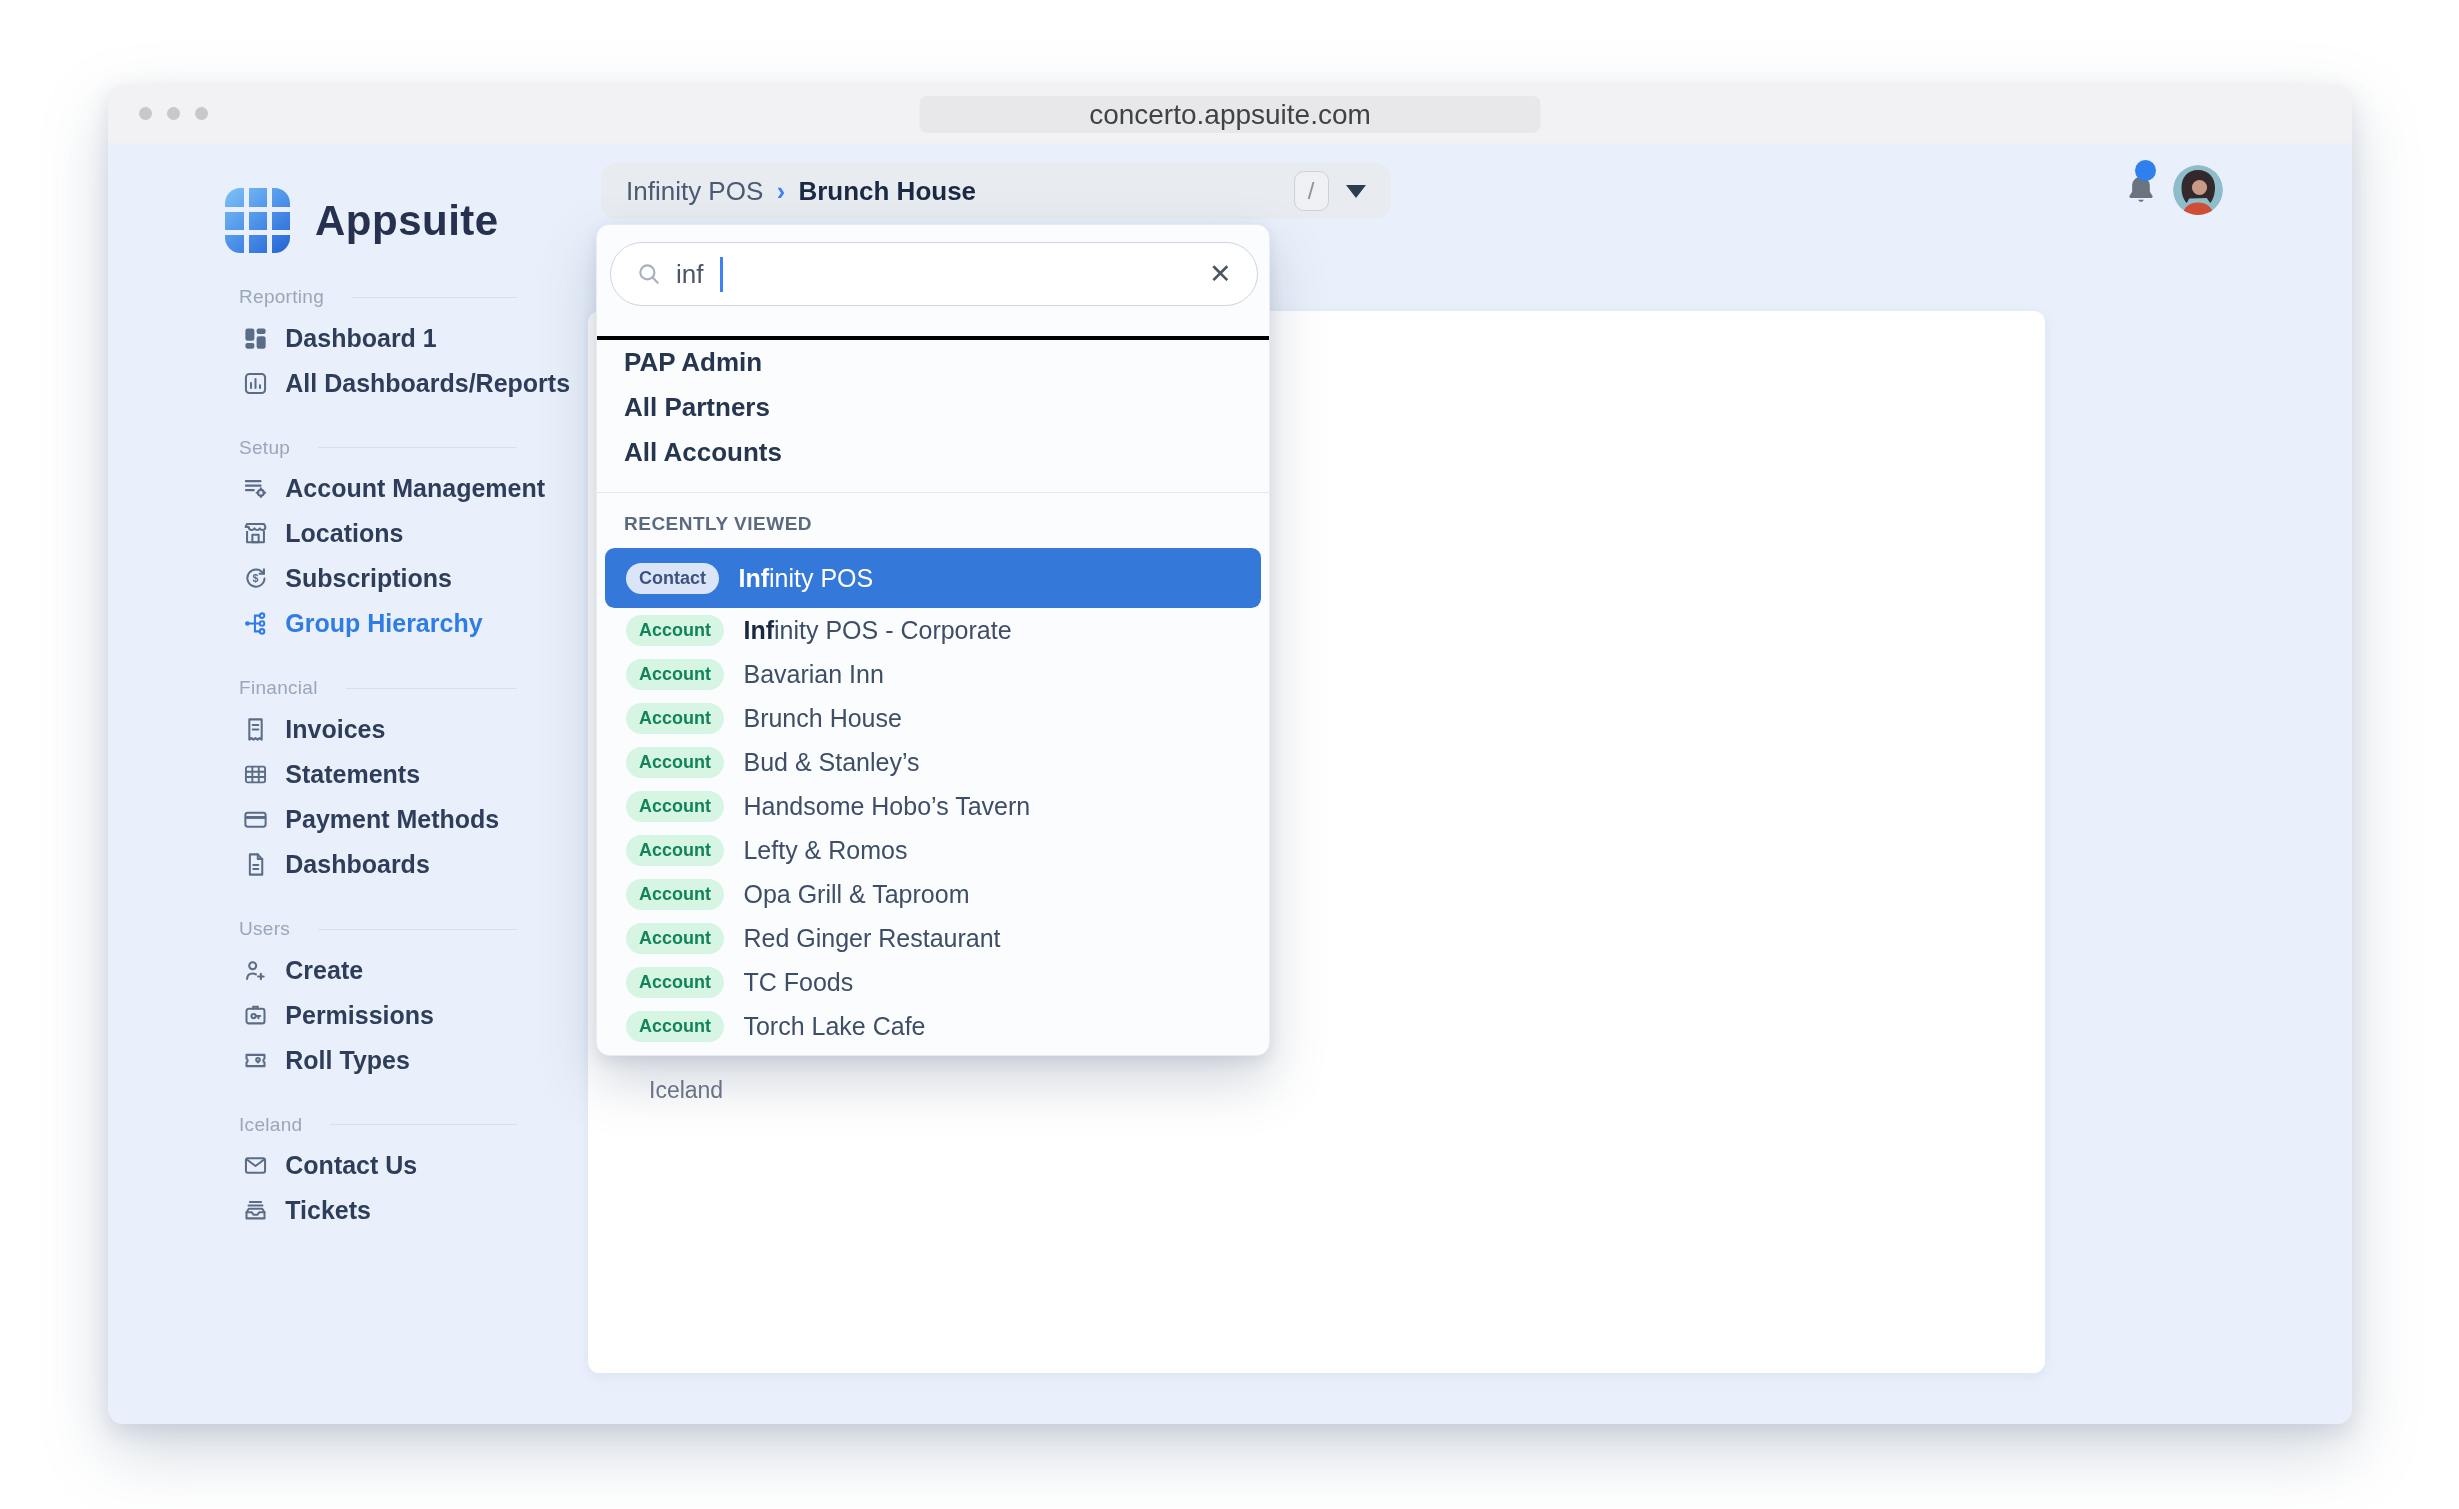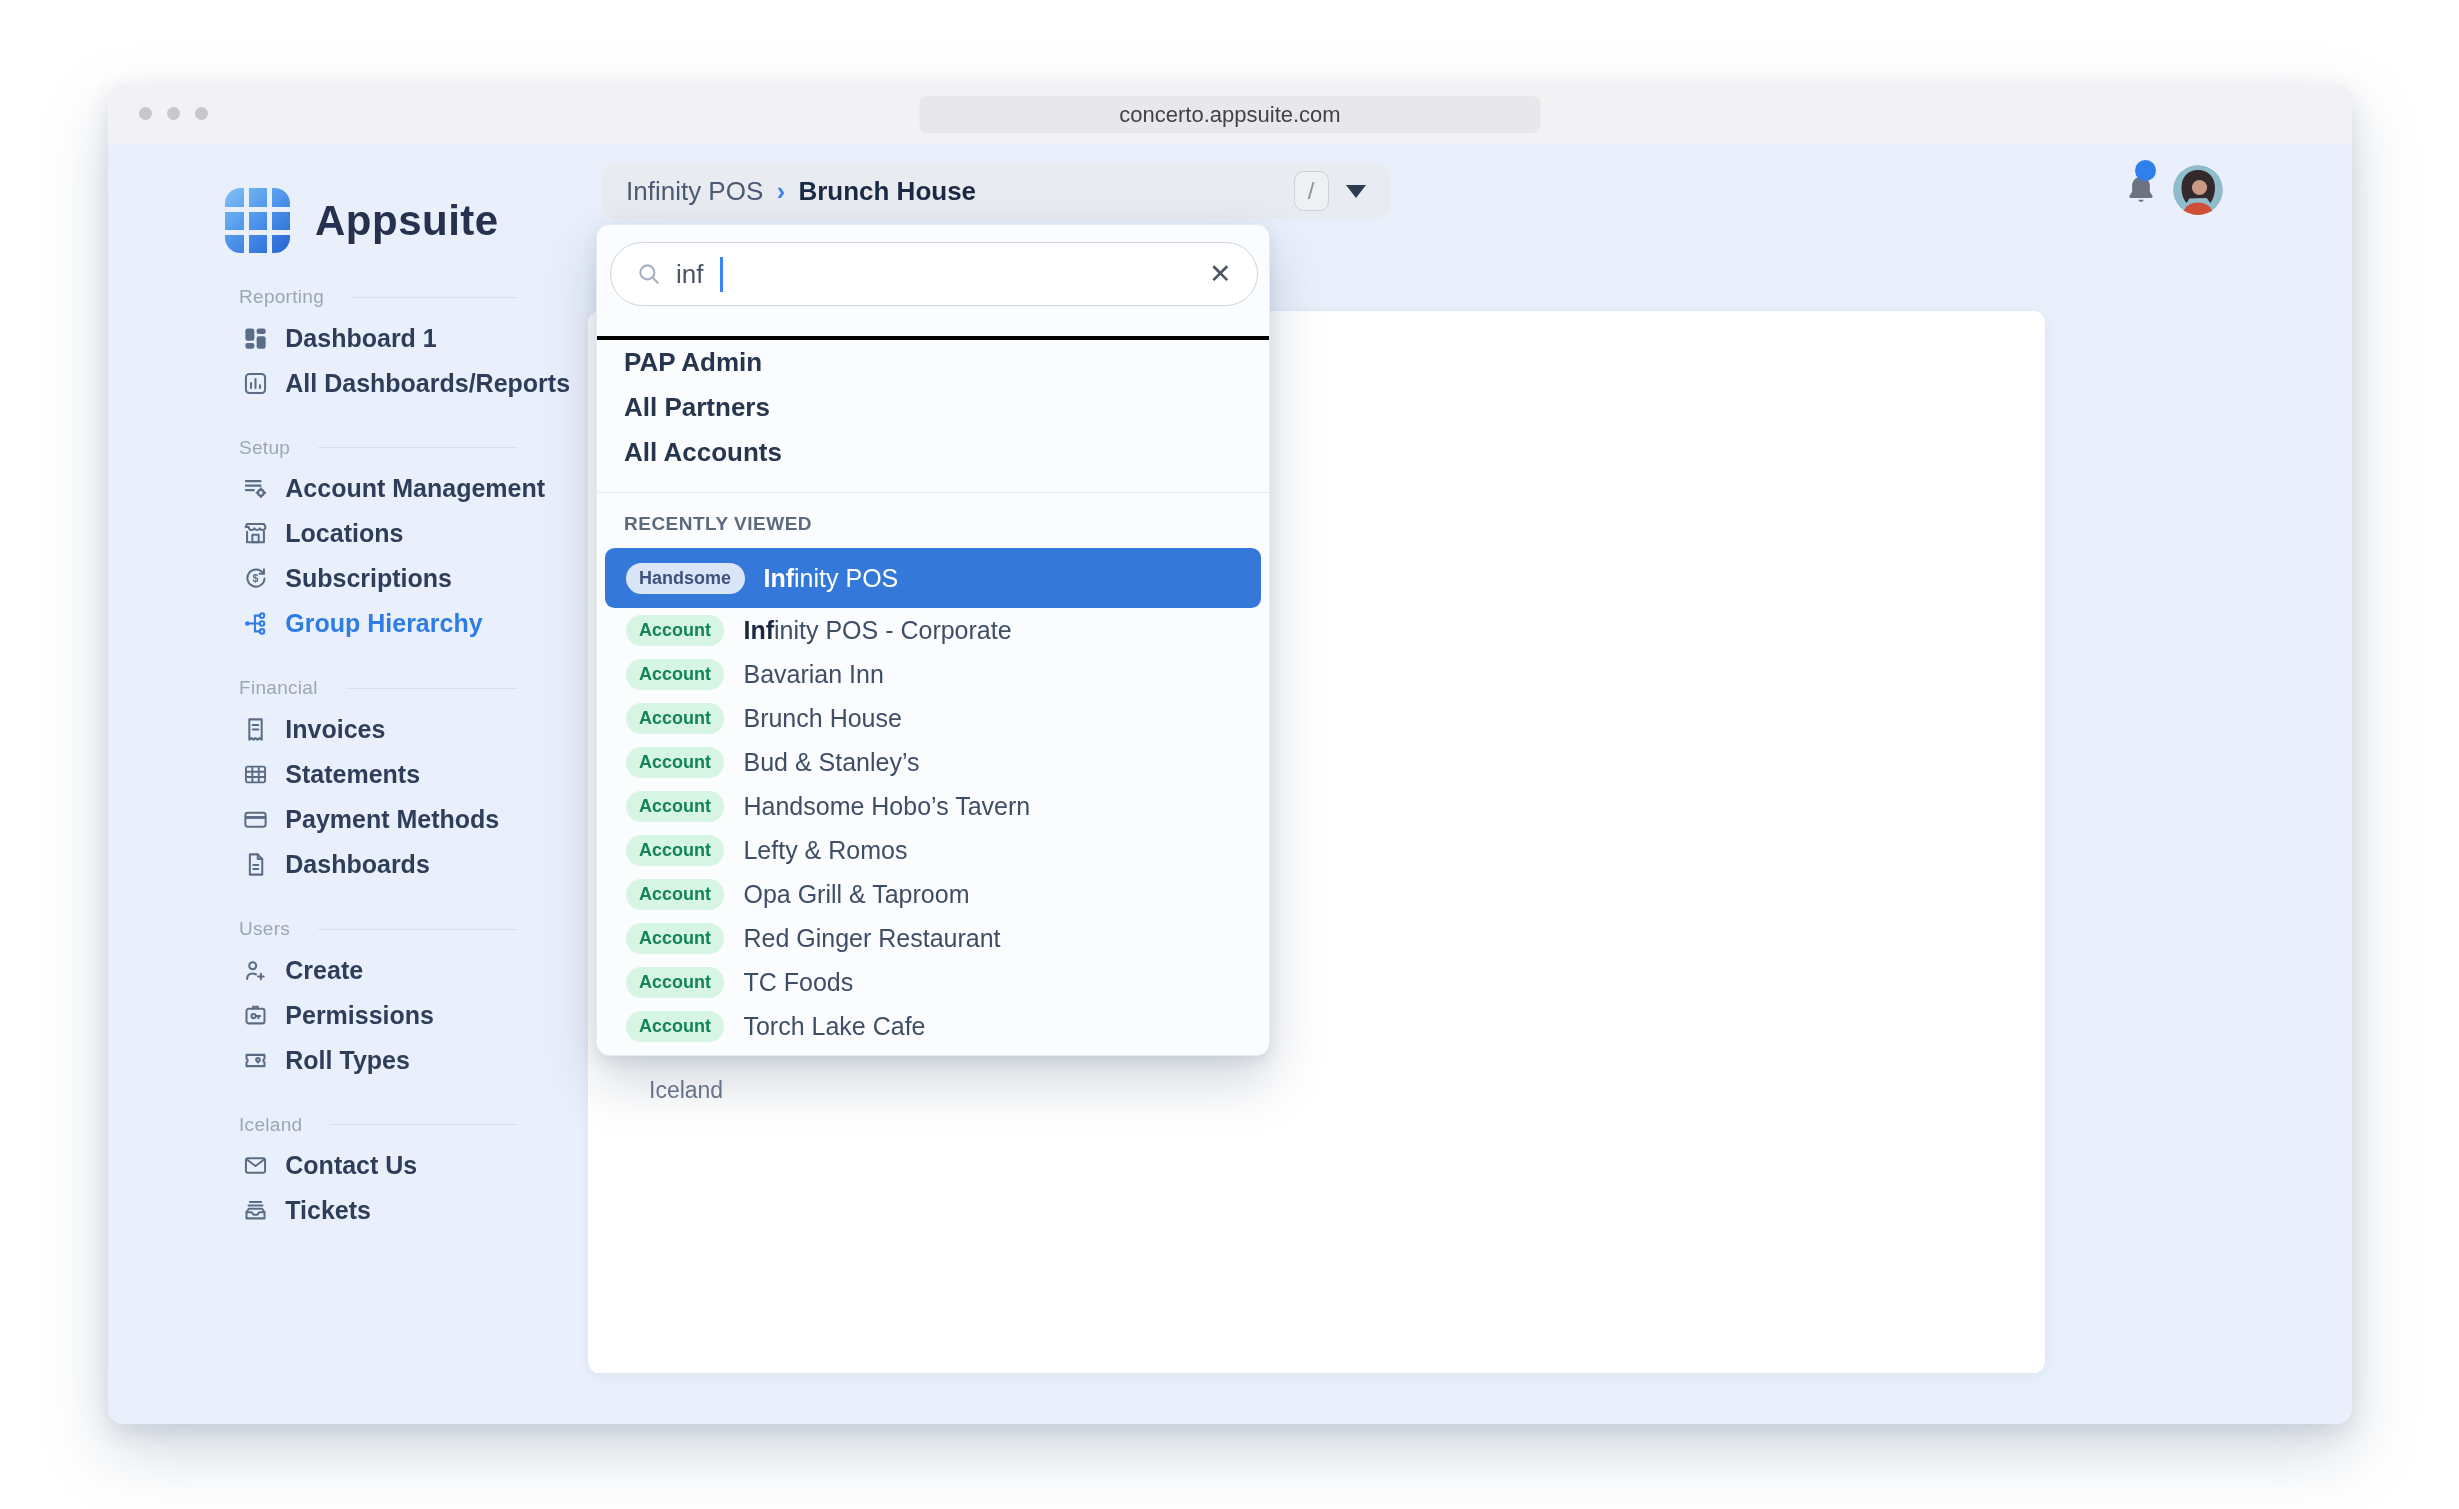--- a/index.html
+++ b/index.html
@@ -10,21 +10,21 @@
   
   .window { position:absolute; left:108px; top:85px; width:2244px; height:1339px;
             border-radius:15.4px; background:#e9f0fb;
             box-shadow:0 27px 67px rgba(95,115,145,.28), 0 7.7px 21px rgba(95,115,145,.16); }
   .chrome { position:absolute; left:0; top:0; right:0; height:58px; background:#f2f2f4;
             border-radius:15.4px 15.4px 0 0; }
   .dots { position:absolute; left:31px; top:22px; display:flex; gap:14.4px; }
   .dot { width:13.4px; height:13.4px; border-radius:50%; background:#c7c7cc; }
   .urlbar { position:absolute; left:50%; top:10.6px; transform:translateX(-50%);
             width:621px; height:37px; background:#e8e8ea; border-radius:7.7px;
-            font-size:22px; color:#3f4347; text-align:center; line-height:37px; }
+            font-size:28px; color:#3f4347; text-align:center; line-height:37px; }
 
   .app { position:absolute; left:0; top:58px; right:0; bottom:0; background:#e9f0fb;
          border-radius:0 0 15.4px 15.4px; overflow:hidden; }
 
   
   .sidebar { position:absolute; left:0; top:0; width:442px; bottom:0; }
   .logo-row { display:flex; align-items:center; gap:25px; padding:45px 0 0 117px; }
   .logo-ic { position:relative; width:65px; height:65px; border-radius:15.4px; overflow:hidden;
              background:linear-gradient(140deg,#7fc2f6 0%,#4f95ea 48%,#2562d4 100%); flex:0 0 auto; }
   .logo-ic .gl { position:absolute; background:#e9f0fb; }
@@ -352,21 +352,21 @@
           <div class="quick-item">PAP Admin</div>
           <div class="quick-item">All Partners</div>
           <div class="quick-item">All Accounts</div>
         </div>
 
         <div class="dd-divider"></div>
         <div class="dd-section-label">RECENTLY VIEWED</div>
 
         <div class="rows">
           <div class="row selected">
-            <span class="badge partner">Handsome</span>
+            <span class="badge partner">Contact</span>
             <span class="row-name"><b class="match">Inf</b><span>inity POS</span></span>
           </div>
           <div class="row">
             <span class="badge account">Account</span>
             <span class="row-name"><b class="match">Inf</b><span>inity POS - Corporate</span></span>
           </div>
           <div class="row">
             <span class="badge account">Account</span>
             <span class="row-name"><b class="match"></b><span>Bavarian Inn</span></span>
           </div>

